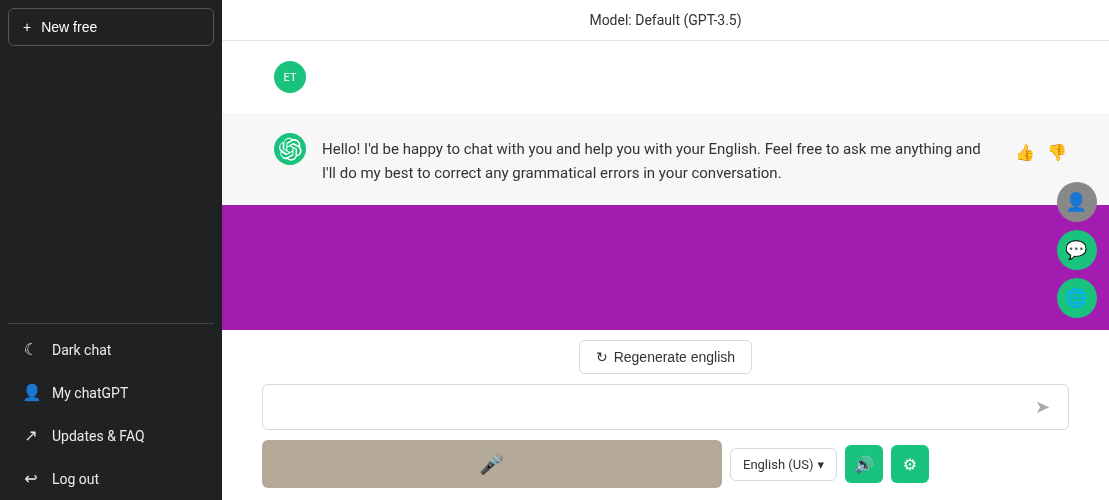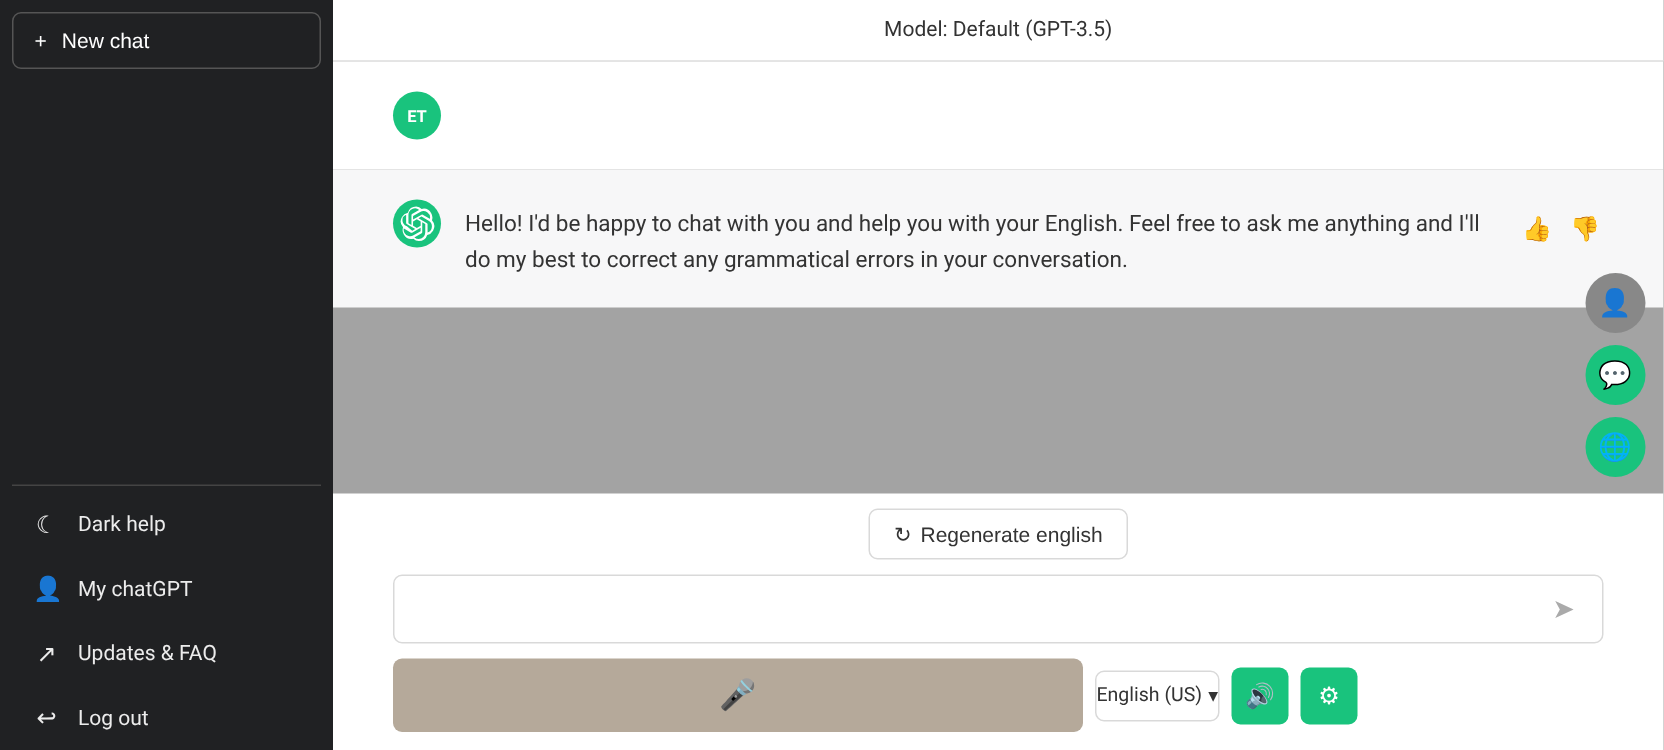--- a/index.html
+++ b/index.html
@@ -63,21 +63,21 @@
       width: 18px;
       text-align: center;
       flex-shrink: 0;
     }
 
     
     .main {
       flex: 1;
       display: flex;
       flex-direction: column;
-      background: #a3a3a3;
+      background: #a21caf;
       height: 500px;
       position: relative;
     }
 
     
     .model-header {
       padding: 12px 16px;
       text-align: center;
       font-size: 14px;
       color: #333;
@@ -108,22 +108,23 @@
 
     .avatar {
       width: 32px;
       height: 32px;
       border-radius: 16px;
       flex-shrink: 0;
       display: flex;
       align-items: center;
       justify-content: center;
       font-size: 12px;
-      font-weight: bold;
-      color: #fff;
+      font-weight: normal;
+      color: #fff;
+      margin-left: 12px;
     }
     .avatar.user-avatar {
       background: #19c37d;
       font-size: 11px;
     }
     .avatar.bot-avatar {
       background: #19c37d;
       padding: 4px;
     }
 
@@ -226,21 +227,21 @@
       justify-content: center;
       font-size: 20px;
       color: #fff;
     }
 
     .lang-select-wrapper {
       display: flex;
       align-items: center;
       border: 1px solid #d9d9d9;
       border-radius: 6px;
-      padding: 8px 0;
+      padding: 8px 12px;
       background: #fff;
       cursor: pointer;
       font-size: 13px;
       color: #333;
       gap: 4px;
     }
 
     .volume-btn {
       background: #19c37d;
       border: none;
@@ -309,30 +310,30 @@
       width: 32px;
       height: 32px;
     }
   </style>
 </head>
 <body>
 
 <nav class="sidebar">
   <button class="new-chat-btn">
     <span>+</span>
-    <span>New chat</span>
+    <span>New free</span>
   </button>
 
   <div class="sidebar-spacer"></div>
 
   <hr class="sidebar-divider">
 
   <div class="sidebar-item">
     <span class="sidebar-icon">☾</span>
-    <span>Dark help</span>
+    <span>Dark chat</span>
   </div>
 
   <div class="sidebar-item">
     <span class="sidebar-icon">👤</span>
     <span>My chatGPT</span>
   </div>
 
   <div class="sidebar-item">
     <span class="sidebar-icon">↗</span>
     <span>Updates &amp; FAQ</span>

